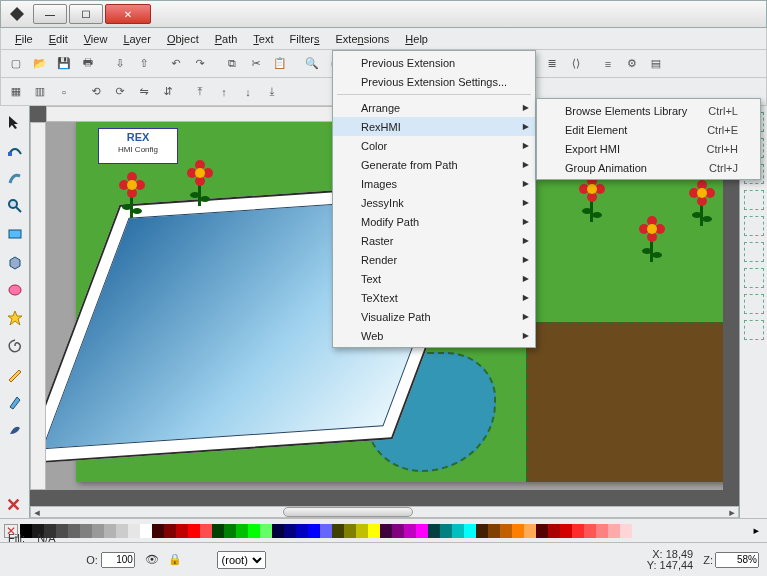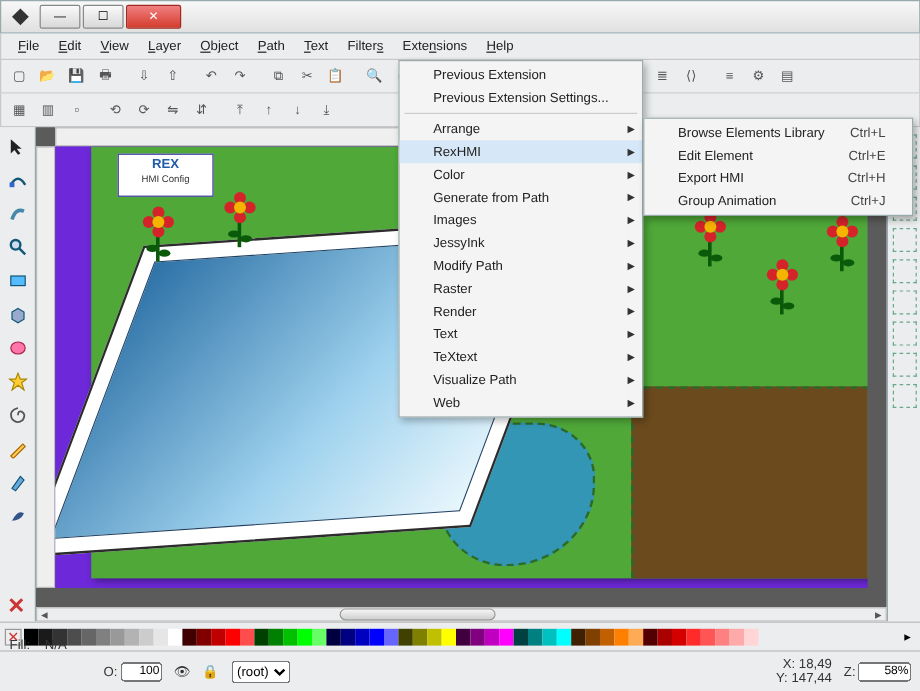--- a/index.html
+++ b/index.html
@@ -28,21 +28,21 @@
 .ltool { width: 24px; height: 24px; display: flex; align-items: center; justify-content: center; border: 1px solid transparent; }
 
 
 .rightsnap { position: absolute; right: 0; top: 106px; width: 28px; bottom: 58px; background: #ecedee; border-left: 1px solid #9aa; display:flex; flex-direction:column; gap:6px; align-items:center; padding-top:6px;}
 .rbox { width:20px; height:20px; border:1px dashed #6a8; }
 
 
 .canvaswrap { position: absolute; left: 30px; right: 28px; top: 106px; bottom: 70px; background: #5b5b5b; }
 .ruler-h { position:absolute; top:0; left:16px; right:16px; height:16px; background:#efefef; border:1px solid #bbb;}
 .ruler-v { position:absolute; top:16px; left:0; width:16px; bottom:16px; background:#efefef; border:1px solid #bbb;}
-.viewport { position:absolute; left:16px; top:16px; right:16px; bottom:16px; background:#6d28d9; overflow:hidden;}
+.viewport { position:absolute; left:16px; top:16px; right:16px; bottom:16px; background:#a3a3a3; overflow:hidden;}
 .page { position:absolute; left:30px; top:0; width:720px; height:360px; background:#4fa838; box-shadow:2px 2px 6px rgba(0,0,0,.4);}
 .rexbox { position:absolute; left:22px; top:6px; width:80px; height:36px; background:#fff; border:1px solid #339; font-size:9px; text-align:center; padding-top:2px; color:#225baa; font-weight:bold;}
 .rexbox small{display:block;font-weight:normal;color:#333;font-size:8px;margin-top:2px;}
 .dirt { position:absolute; right:0; top:200px; width:270px; height:160px; background:#6b4a1d; border-top:2px dashed #2a6b2a; border-left:2px dashed #2a6b2a;}
 .splash { position:absolute; left:290px; top:230px; width:130px; height:120px; background:#3396b5; border:2px dashed #2a6b2a; border-radius:50% 40% 60% 45%;}
 .pool { position:absolute; left:0; top:70px; width:360px; height:260px; transform:skewX(-24deg) rotate(-4deg); background:#fff; border:2px solid #2c2c2c;}
 .pool .water{position:absolute; inset:12px; background:linear-gradient(120deg,#2e72a7 0%,#9fd2ee 60%,#e8f6fc 100%); border:1px solid #246;}
 .flower { position:absolute; width:30px; height:46px; }
 .flower .stem{position:absolute;left:14px;top:18px;width:3px;height:26px;background:#0a5a0a;}
 .flower .leaf{position:absolute;width:10px;height:6px;background:#0a5a0a;border-radius:50%;}
@@ -72,21 +72,21 @@
 .menu .sep { height:1px; background:#ccc; margin:3px 4px;}
 .menu .shortcut { position:absolute; right:22px; color:#444; }
 #extmenu { left:332px; top:50px; width:204px; }
 #submenu { left:536px; top:98px; width:225px; }
 
 .xmark { position:absolute; left:6px; bottom:60px; color:#c33; font-size:18px; font-weight:bold;}
 .fillstroke { display:flex; flex-direction:column; font-size:10px; line-height:12px; margin-right:12px;gap:32px;}
 .fillstroke span:first-child{color:#333;}
 .opbox{display:flex;align-items:center;gap:3px;}
 .opbox input{width:34px;height:16px;font-size:10px;text-align:right;}
-#layersel{height:18px;font-size:11px;}
+#layersel{height:18px;font-size:11px;margin-left:24px;}
 </style>
 </head>
 <body>
 
 <div class="titlebar">
   <svg class="icon" viewBox="0 0 16 16">
       <polygon points="8,1 15,8 8,15 1,8" fill="#333"></polygon>
     </svg>
   <div class="winbtns">
     <div class="winbtn">—</div>

